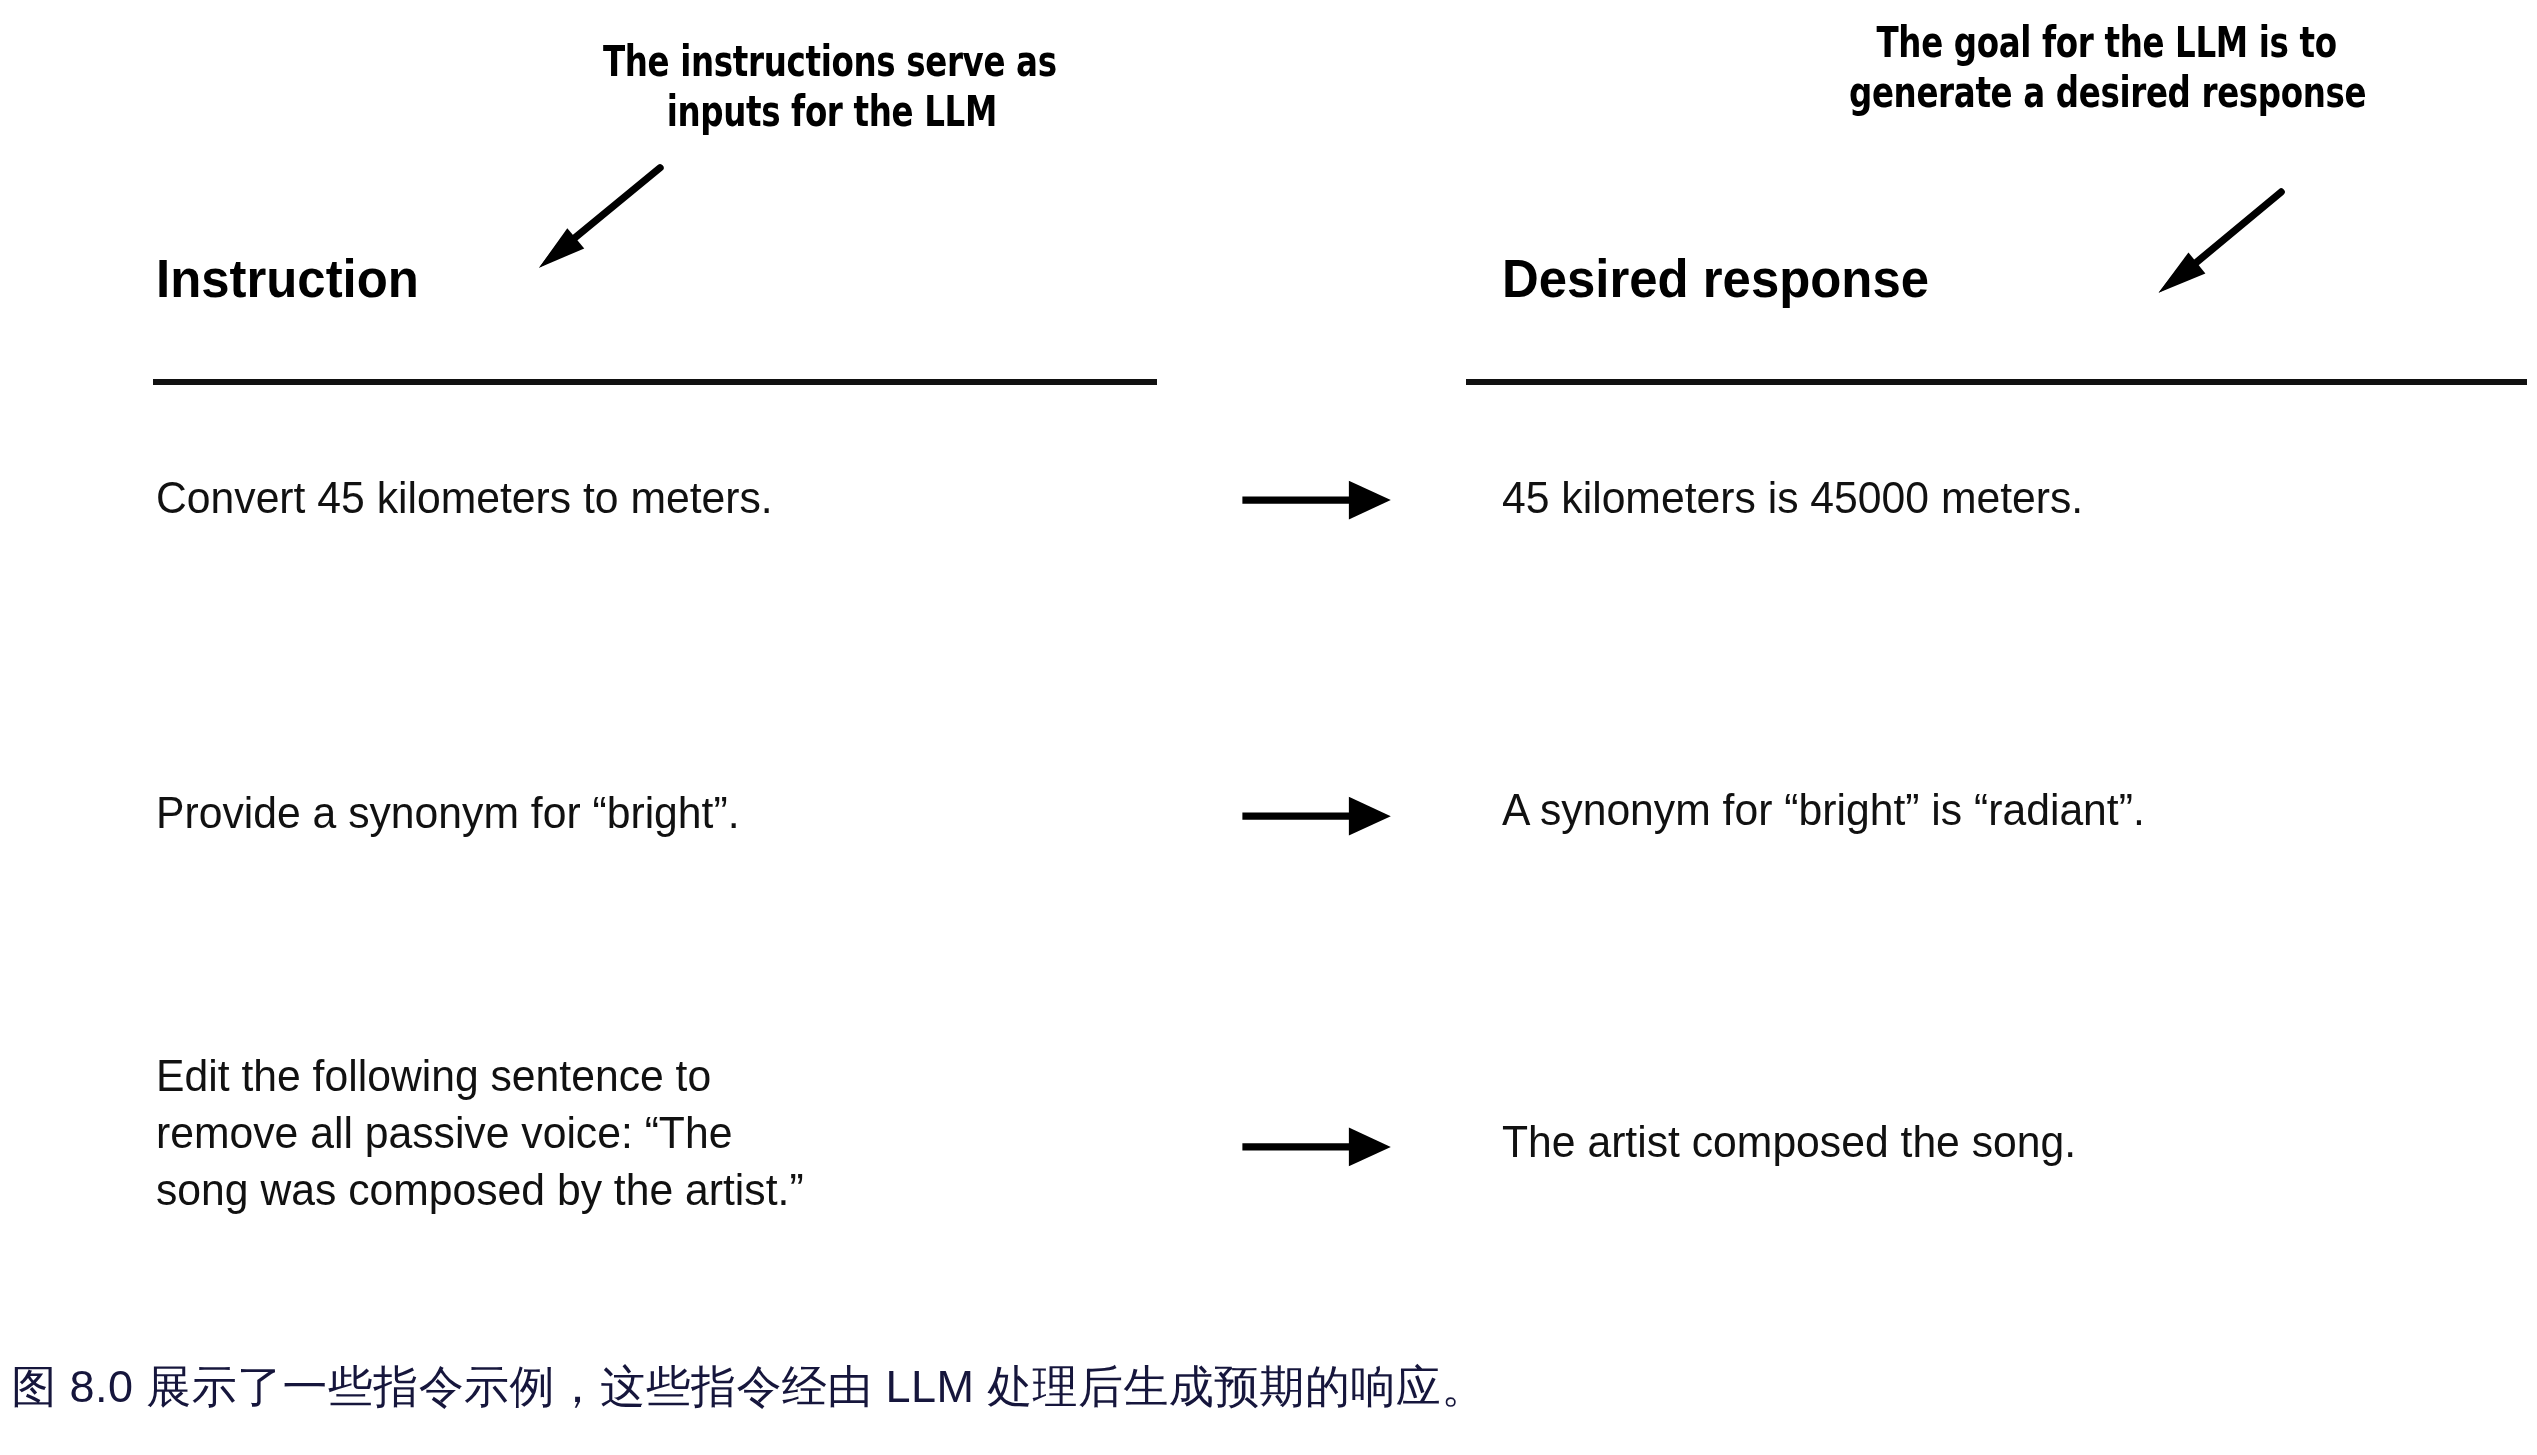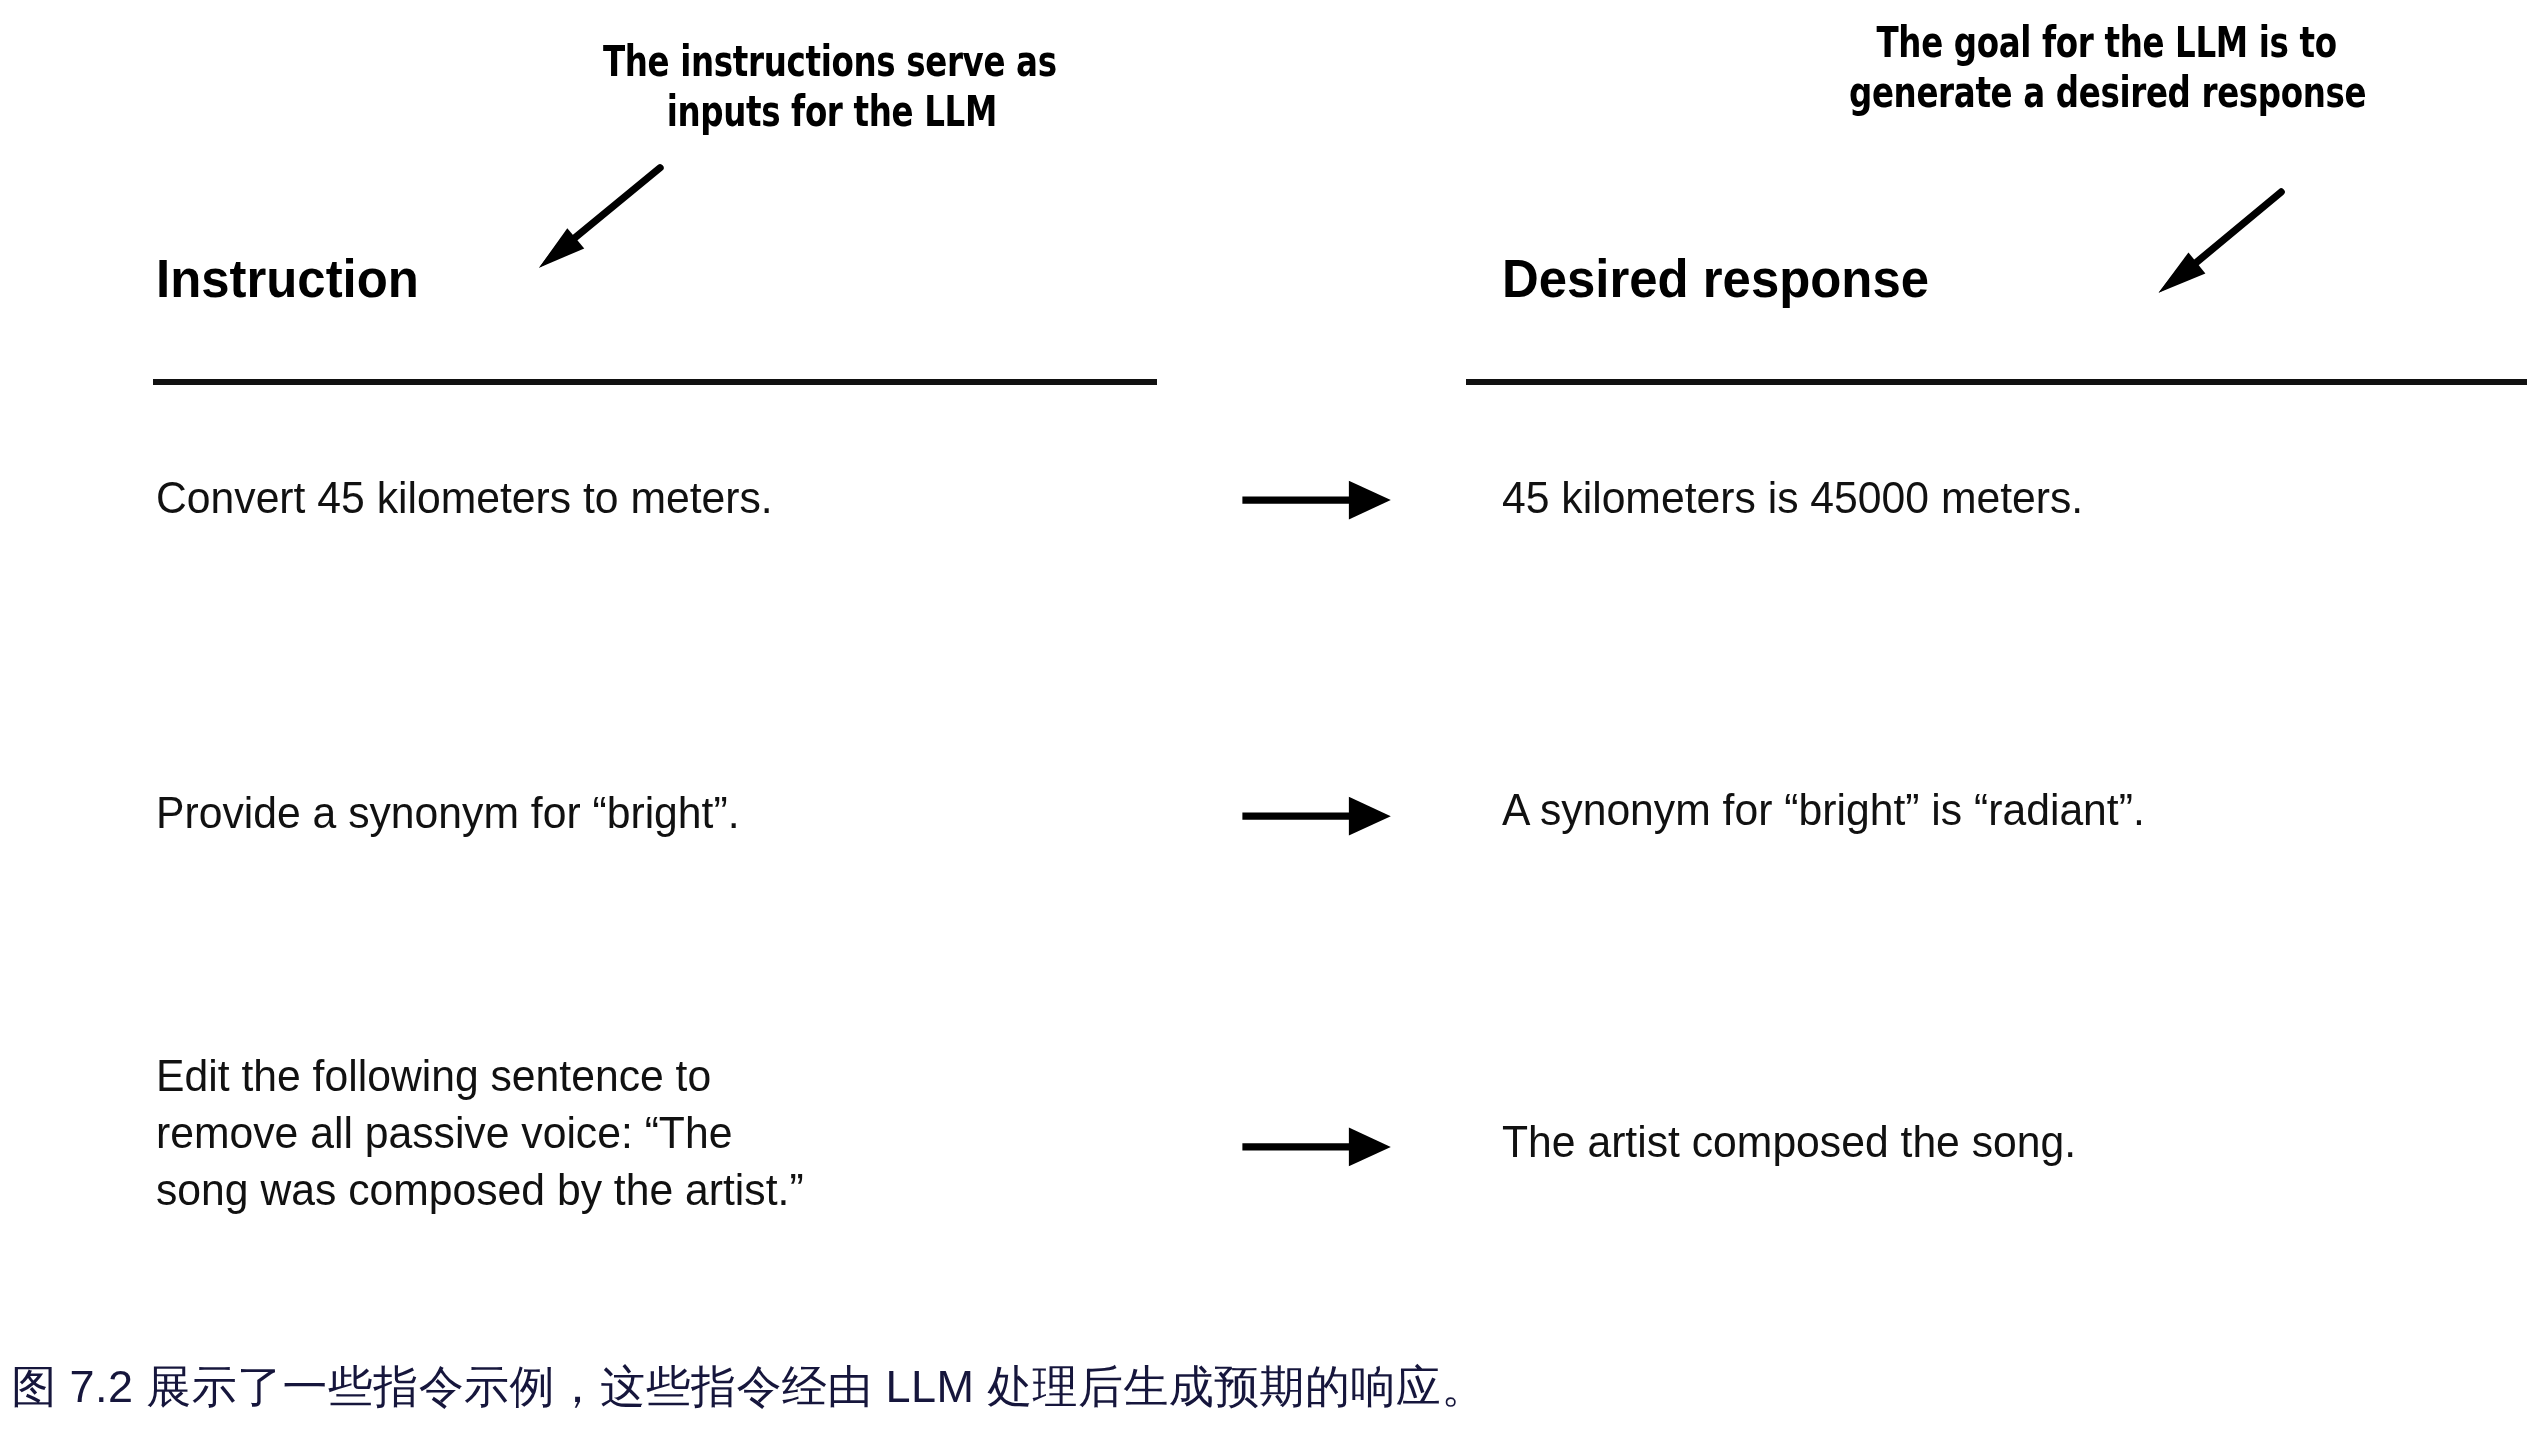--- a/index.html
+++ b/index.html
@@ -188,16 +188,16 @@
     <g>
       <line x1="1540" y1="1012" x2="1688" y2="1012" stroke="#000000" stroke-width="9" stroke-linecap="butt"></line>
       <polygon points="1724,1012 1672,988 1672,1036" fill="#000000"></polygon>
     </g>
     <g>
       <line x1="1540" y1="1422" x2="1688" y2="1422" stroke="#000000" stroke-width="9" stroke-linecap="butt"></line>
       <polygon points="1724,1422 1672,1398 1672,1446" fill="#000000"></polygon>
     </g>
   </svg>
 
-  <div id="caption">图 7.2 展示了一些指令示例，这些指令经由 LLM 处理后生成预期的响应。</div>
+  <div id="caption">图 8.0 展示了一些指令示例，这些指令经由 LLM 处理后生成预期的响应。</div>
 
 </div>
 
 
 </body></html>

